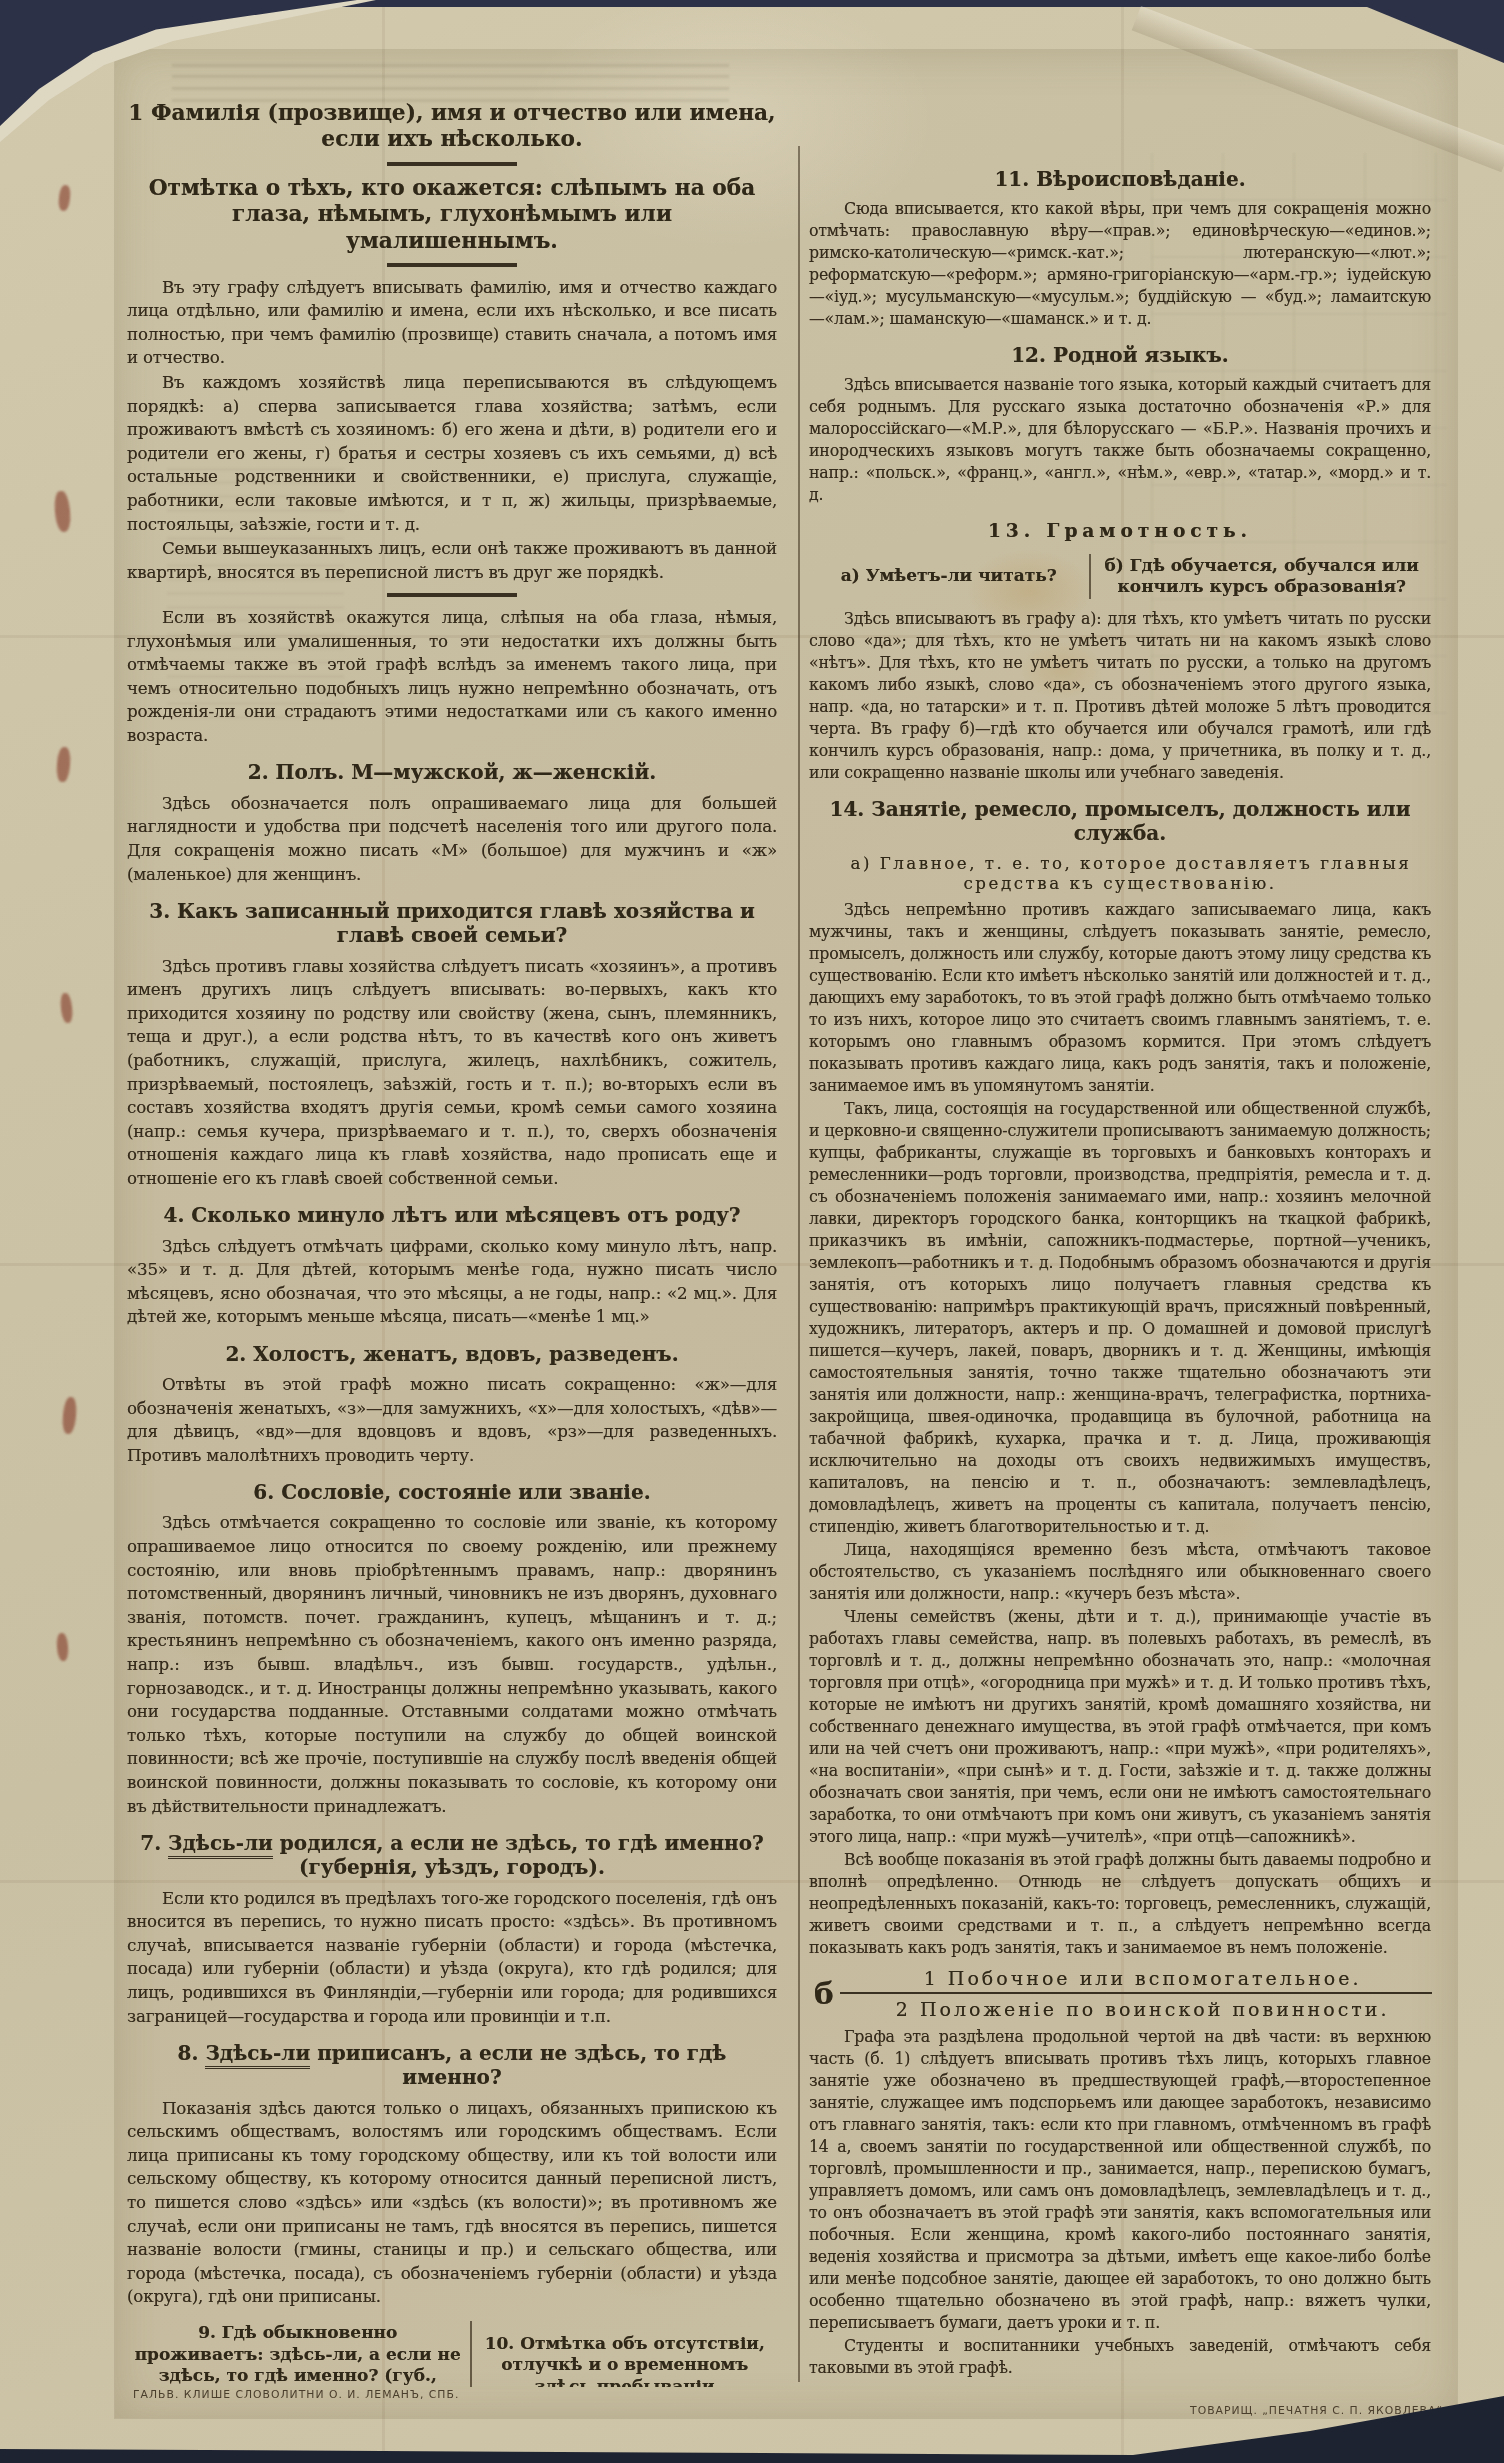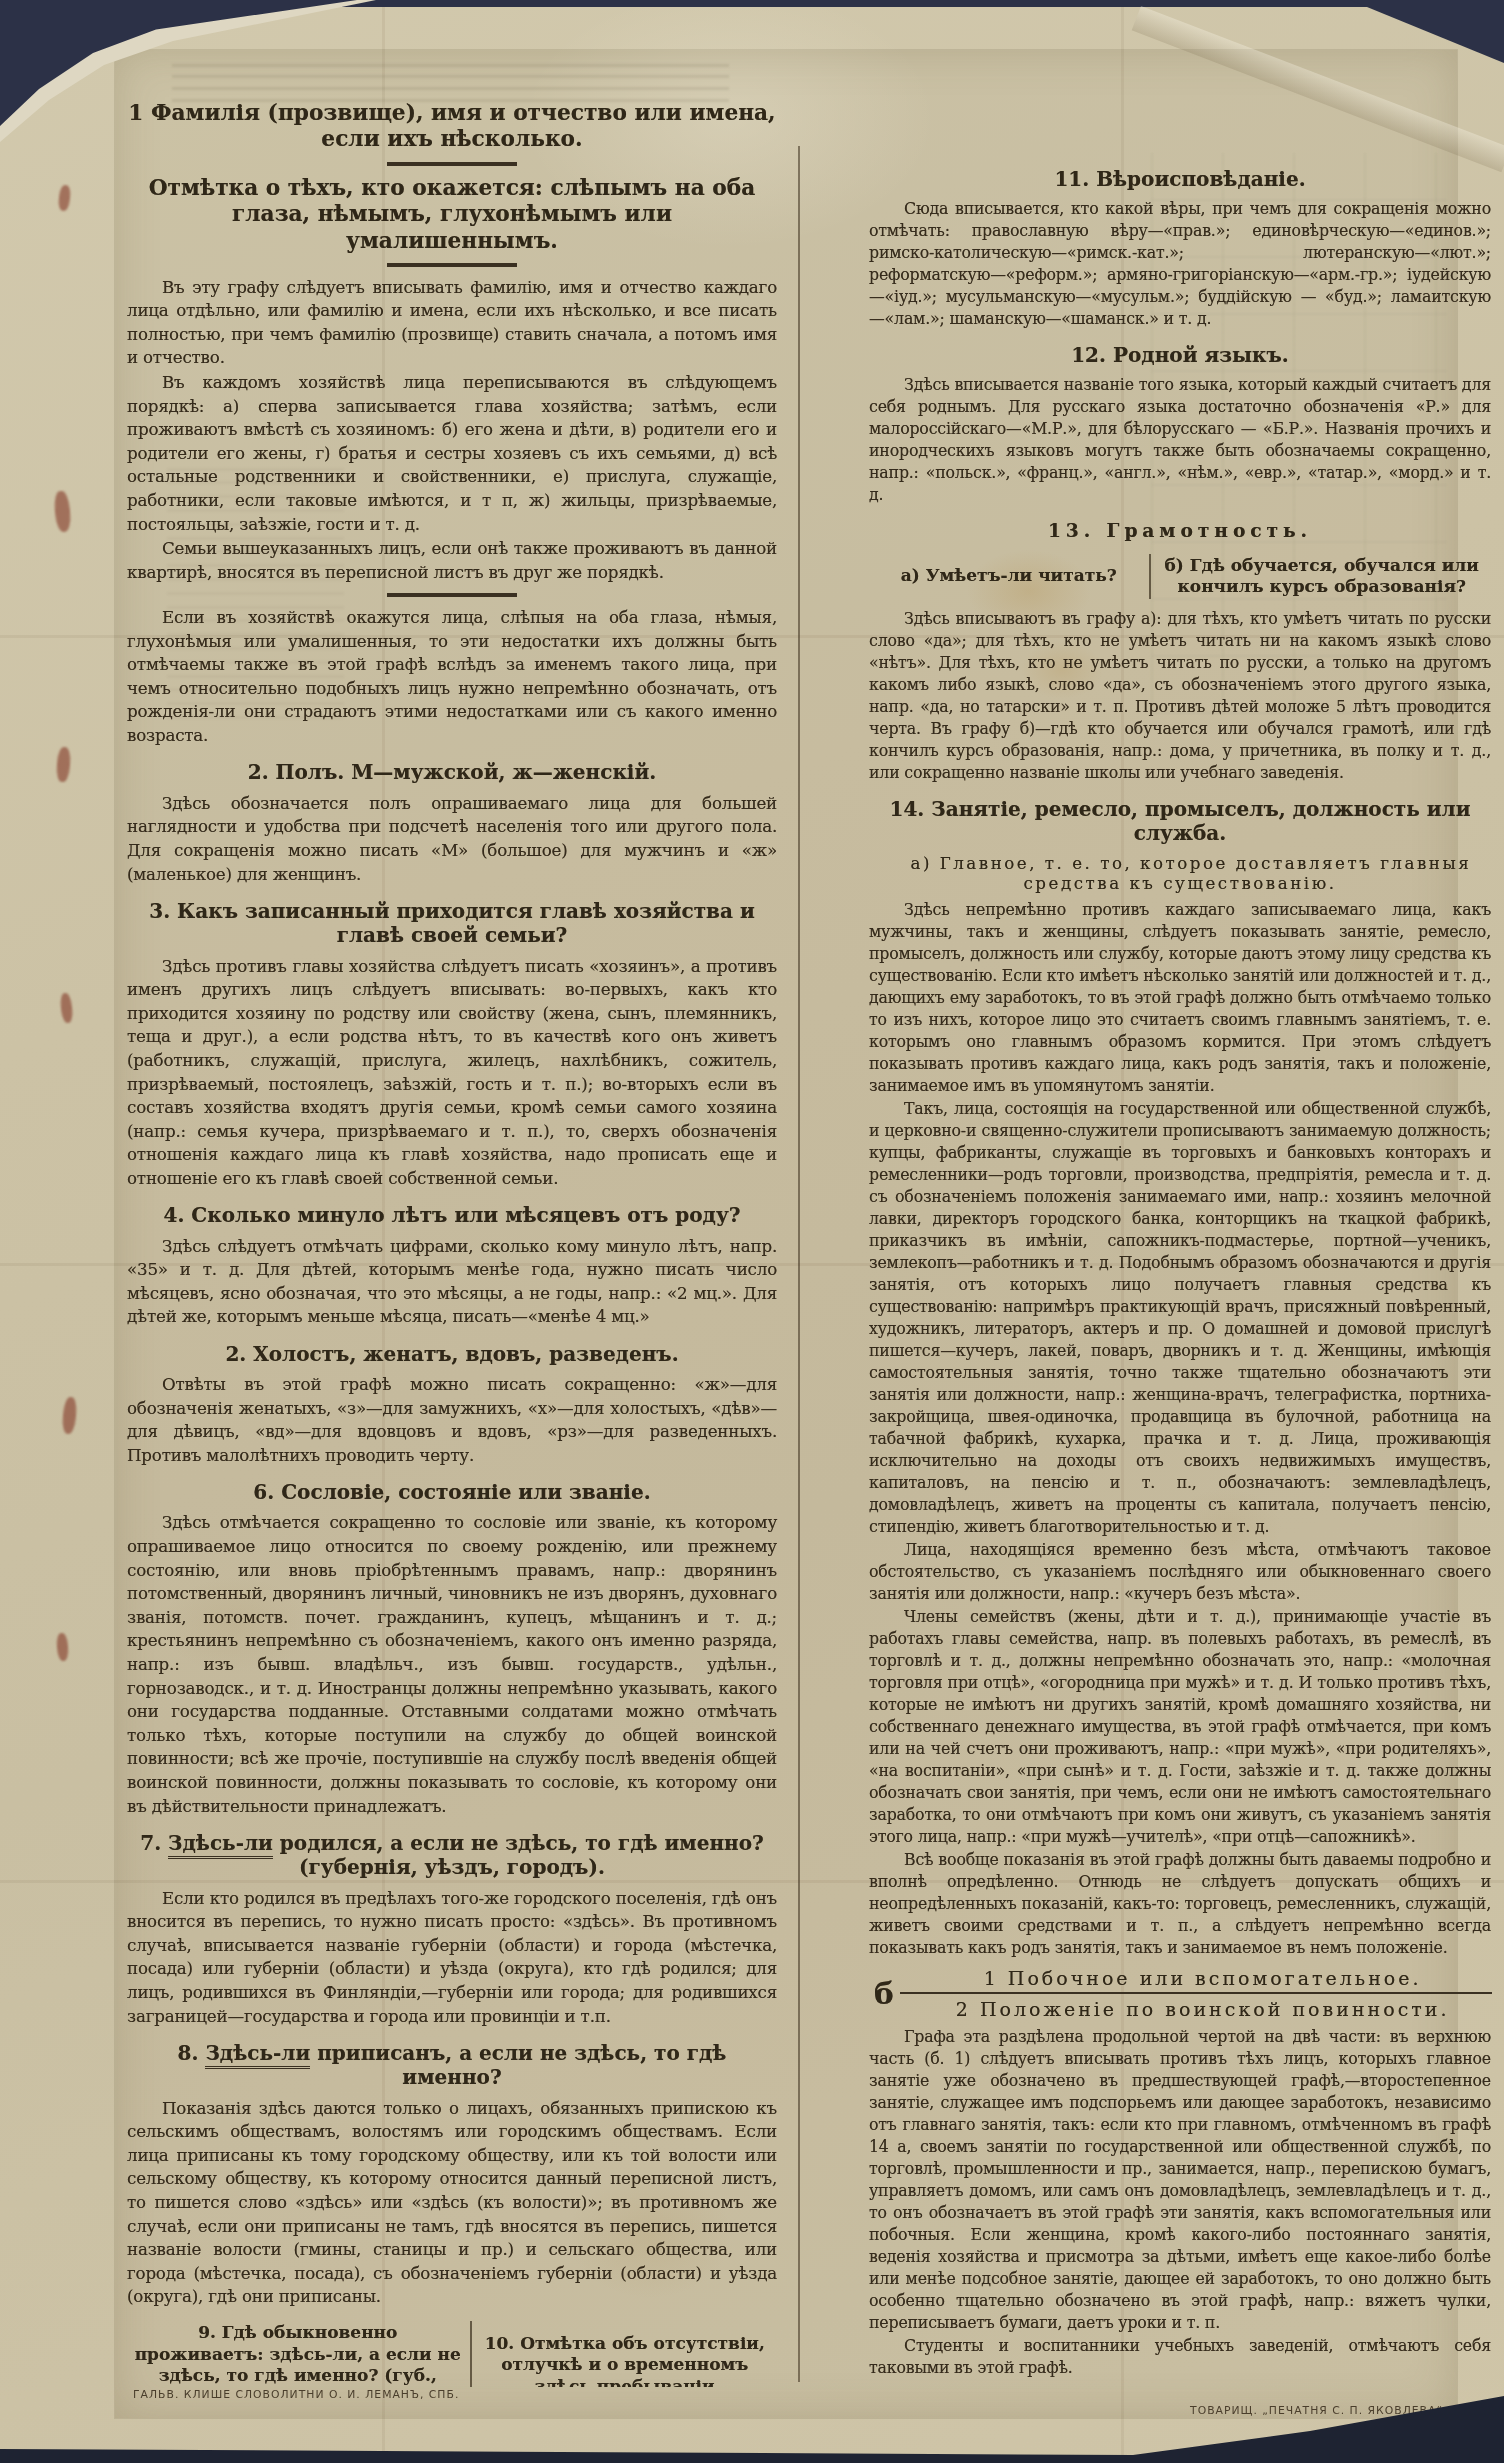--- a/index.html
+++ b/index.html
@@ -52,21 +52,21 @@
   .fold-shade{position:absolute;left:1141px;top:5.9px;width:396px;height:25.6px;
     background:linear-gradient(rgba(255,252,240,.55), rgba(92,76,46,.28));
     transform:rotate(21deg);transform-origin:left top;opacity:.55;pointer-events:none;}
   .bottom-band{position:absolute;inset:0;background:#1e2332;
     clip-path:polygon(0 2449px,1133px 2455px,1310px 2431px,1504px 2396px,1504px 2464px,0 2464px);}
   .stamp{position:absolute;background:#7d2c1c;opacity:.55;filter:blur(1px);border-radius:45%;}
   
   .col{position:absolute;color:#352b1c;overflow:hidden;
     text-shadow:0 0 0.6px rgba(60,45,25,.55);}
   .col-left{left:126px;top:100px;width:652px;height:2287px;}
-  .col-right{left:868px;top:154px;width:624px;height:2228px;}
+  .col-right{left:808px;top:154px;width:624px;height:2228px;}
   .divider{position:absolute;left:798px;top:146px;width:2px;height:2236px;background:rgba(60,48,30,.55);}
   .para{margin:1px;text-indent:35px;text-align:justify;}
   .col-left .para{font-size:16.7px;line-height:23.6px;letter-spacing:-0.2px;}
   .col-right .para{font-size:15.8px;line-height:22px;letter-spacing:-0.2px;}
   .hd{font-weight:bold;text-align:center;font-size:20px;line-height:1.22;margin:12.8px 0 6.9px;color:#2f2718;}
   .hd1{font-size:21.7px;margin:0 0 5.9px;}
   .hd.ls{letter-spacing:4.9px;font-size:18.7px;}
   .u2{border-bottom:3px double #3a3021;padding-bottom:1px;}
   .rule{width:130px;height:3.9px;background:#3a3021;margin:8.9px auto 8.9px;}
   .duo{display:flex;align-items:stretch;font-weight:bold;text-align:center;margin:11.8px 0 8.9px;color:#2f2718;}
@@ -121,21 +121,21 @@
       <p class="para">Въ эту графу слѣдуетъ вписывать фамилію, имя и отчество каждаго лица отдѣльно, или фамилію и имена, если ихъ нѣсколько, и все писать полностью, при чемъ фамилію (прозвище) ставить сначала, а потомъ имя и отчество.</p>
       <p class="para">Въ каждомъ хозяйствѣ лица переписываются въ слѣдующемъ порядкѣ: а) сперва записывается глава хозяйства; затѣмъ, если проживаютъ вмѣстѣ съ хозяиномъ: б) его жена и дѣти, в) родители его и родители его жены, г) братья и сестры хозяевъ съ ихъ семьями, д) всѣ остальные родственники и свойственники, е) прислуга, служащіе, работники, если таковые имѣются, и т п, ж) жильцы, призрѣваемые, постояльцы, заѣзжіе, гости и т. д.</p>
       <p class="para">Семьи вышеуказанныхъ лицъ, если онѣ также проживаютъ въ данной квартирѣ, вносятся въ переписной листъ въ друг же порядкѣ.</p>
       <div class="rule"></div>
       <p class="para">Если въ хозяйствѣ окажутся лица, слѣпыя на оба глаза, нѣмыя, глухонѣмыя или умалишенныя, то эти недостатки ихъ должны быть отмѣчаемы также въ этой графѣ вслѣдъ за именемъ такого лица, при чемъ относительно подобныхъ лицъ нужно непремѣнно обозначать, отъ рожденія-ли они страдаютъ этими недостатками или съ какого именно возраста.</p>
       <div class="hd">2. Полъ. М—мужской, ж—женскій.</div>
       <p class="para">Здѣсь обозначается полъ опрашиваемаго лица для большей наглядности и удобства при подсчетѣ населенія того или другого пола. Для сокращенія можно писать «М» (большое) для мужчинъ и «ж» (маленькое) для женщинъ.</p>
       <div class="hd">3. Какъ записанный приходится главѣ хозяйства и главѣ своей семьи?</div>
       <p class="para">Здѣсь противъ главы хозяйства слѣдуетъ писать «хозяинъ», а противъ именъ другихъ лицъ слѣдуетъ вписывать: во-первыхъ, какъ кто приходится хозяину по родству или свойству (жена, сынъ, племянникъ, теща и друг.), а если родства нѣтъ, то въ качествѣ кого онъ живетъ (работникъ, служащій, прислуга, жилецъ, нахлѣбникъ, сожитель, призрѣваемый, постоялецъ, заѣзжій, гость и т. п.); во-вторыхъ если въ составъ хозяйства входятъ другія семьи, кромѣ семьи самого хозяина (напр.: семья кучера, призрѣваемаго и т. п.), то, сверхъ обозначенія отношенія каждаго лица къ главѣ хозяйства, надо прописать еще и отношеніе его къ главѣ своей собственной семьи.</p>
       <div class="hd">4. Сколько минуло лѣтъ или мѣсяцевъ отъ роду?</div>
-      <p class="para">Здѣсь слѣдуетъ отмѣчать цифрами, сколько кому минуло лѣтъ, напр. «35» и т. д. Для дѣтей, которымъ менѣе года, нужно писать число мѣсяцевъ, ясно обозначая, что это мѣсяцы, а не годы, напр.: «2 мц.». Для дѣтей же, которымъ меньше мѣсяца, писать—«менѣе 4 мц.»</p>
+      <p class="para">Здѣсь слѣдуетъ отмѣчать цифрами, сколько кому минуло лѣтъ, напр. «35» и т. д. Для дѣтей, которымъ менѣе года, нужно писать число мѣсяцевъ, ясно обозначая, что это мѣсяцы, а не годы, напр.: «2 мц.». Для дѣтей же, которымъ меньше мѣсяца, писать—«менѣе 1 мц.»</p>
       <div class="hd">2. Холостъ, женатъ, вдовъ, разведенъ.</div>
       <p class="para">Отвѣты въ этой графѣ можно писать сокращенно: «ж»—для обозначенія женатыхъ, «з»—для замужнихъ, «х»—для холостыхъ, «дѣв»—для дѣвицъ, «вд»—для вдовцовъ и вдовъ, «рз»—для разведенныхъ. Противъ малолѣтнихъ проводить черту.</p>
       <div class="hd">6. Сословіе, состояніе или званіе.</div>
       <p class="para">Здѣсь отмѣчается сокращенно то сословіе или званіе, къ которому опрашиваемое лицо относится по своему рожденію, или прежнему состоянію, или вновь пріобрѣтеннымъ правамъ, напр.: дворянинъ потомственный, дворянинъ личный, чиновникъ не изъ дворянъ, духовнаго званія, потомств. почет. гражданинъ, купецъ, мѣщанинъ и т. д.; крестьянинъ непремѣнно съ обозначеніемъ, какого онъ именно разряда, напр.: изъ бывш. владѣльч., изъ бывш. государств., удѣльн., горнозаводск., и т. д. Иностранцы должны непремѣнно указывать, какого они государства подданные. Отставными солдатами можно отмѣчать только тѣхъ, которые поступили на службу до общей воинской повинности; всѣ же прочіе, поступившіе на службу послѣ введенія общей воинской повинности, должны показывать то сословіе, къ которому они въ дѣйствительности принадлежатъ.</p>
       <div class="hd"><span>7. </span><span class="u2">Здѣсь-ли</span><span> родился, а если не здѣсь, то гдѣ именно? (губернія, уѣздъ, городъ).</span></div>
       <p class="para">Если кто родился въ предѣлахъ того-же городского поселенія, гдѣ онъ вносится въ перепись, то нужно писать просто: «здѣсь». Въ противномъ случаѣ, вписывается названіе губерніи (области) и города (мѣстечка, посада) или губерніи (области) и уѣзда (округа), кто гдѣ родился; для лицъ, родившихся въ Финляндіи,—губерніи или города; для родившихся заграницей—государства и города или провинціи и т.п.</p>
       <div class="hd"><span>8. </span><span class="u2">Здѣсь-ли</span><span> приписанъ, а если не здѣсь, то гдѣ именно?</span></div>
       <p class="para">Показанія здѣсь даются только о лицахъ, обязанныхъ припискою къ сельскимъ обществамъ, волостямъ или городскимъ обществамъ. Если лица приписаны къ тому городскому обществу, или къ той волости или сельскому обществу, къ которому относится данный переписной листъ, то пишется слово «здѣсь» или «здѣсь (къ волости)»; въ противномъ же случаѣ, если они приписаны не тамъ, гдѣ вносятся въ перепись, пишется названіе волости (гмины, станицы и пр.) и сельскаго общества, или города (мѣстечка, посада), съ обозначеніемъ губерніи (области) и уѣзда (округа), гдѣ они приписаны.</p>
       <div class="duo">
         <div class="duo-cell">9. Гдѣ обыкновенно проживаетъ: здѣсь-ли, а если не здѣсь, то гдѣ именно? (губ., уѣздъ, городъ).</div>

